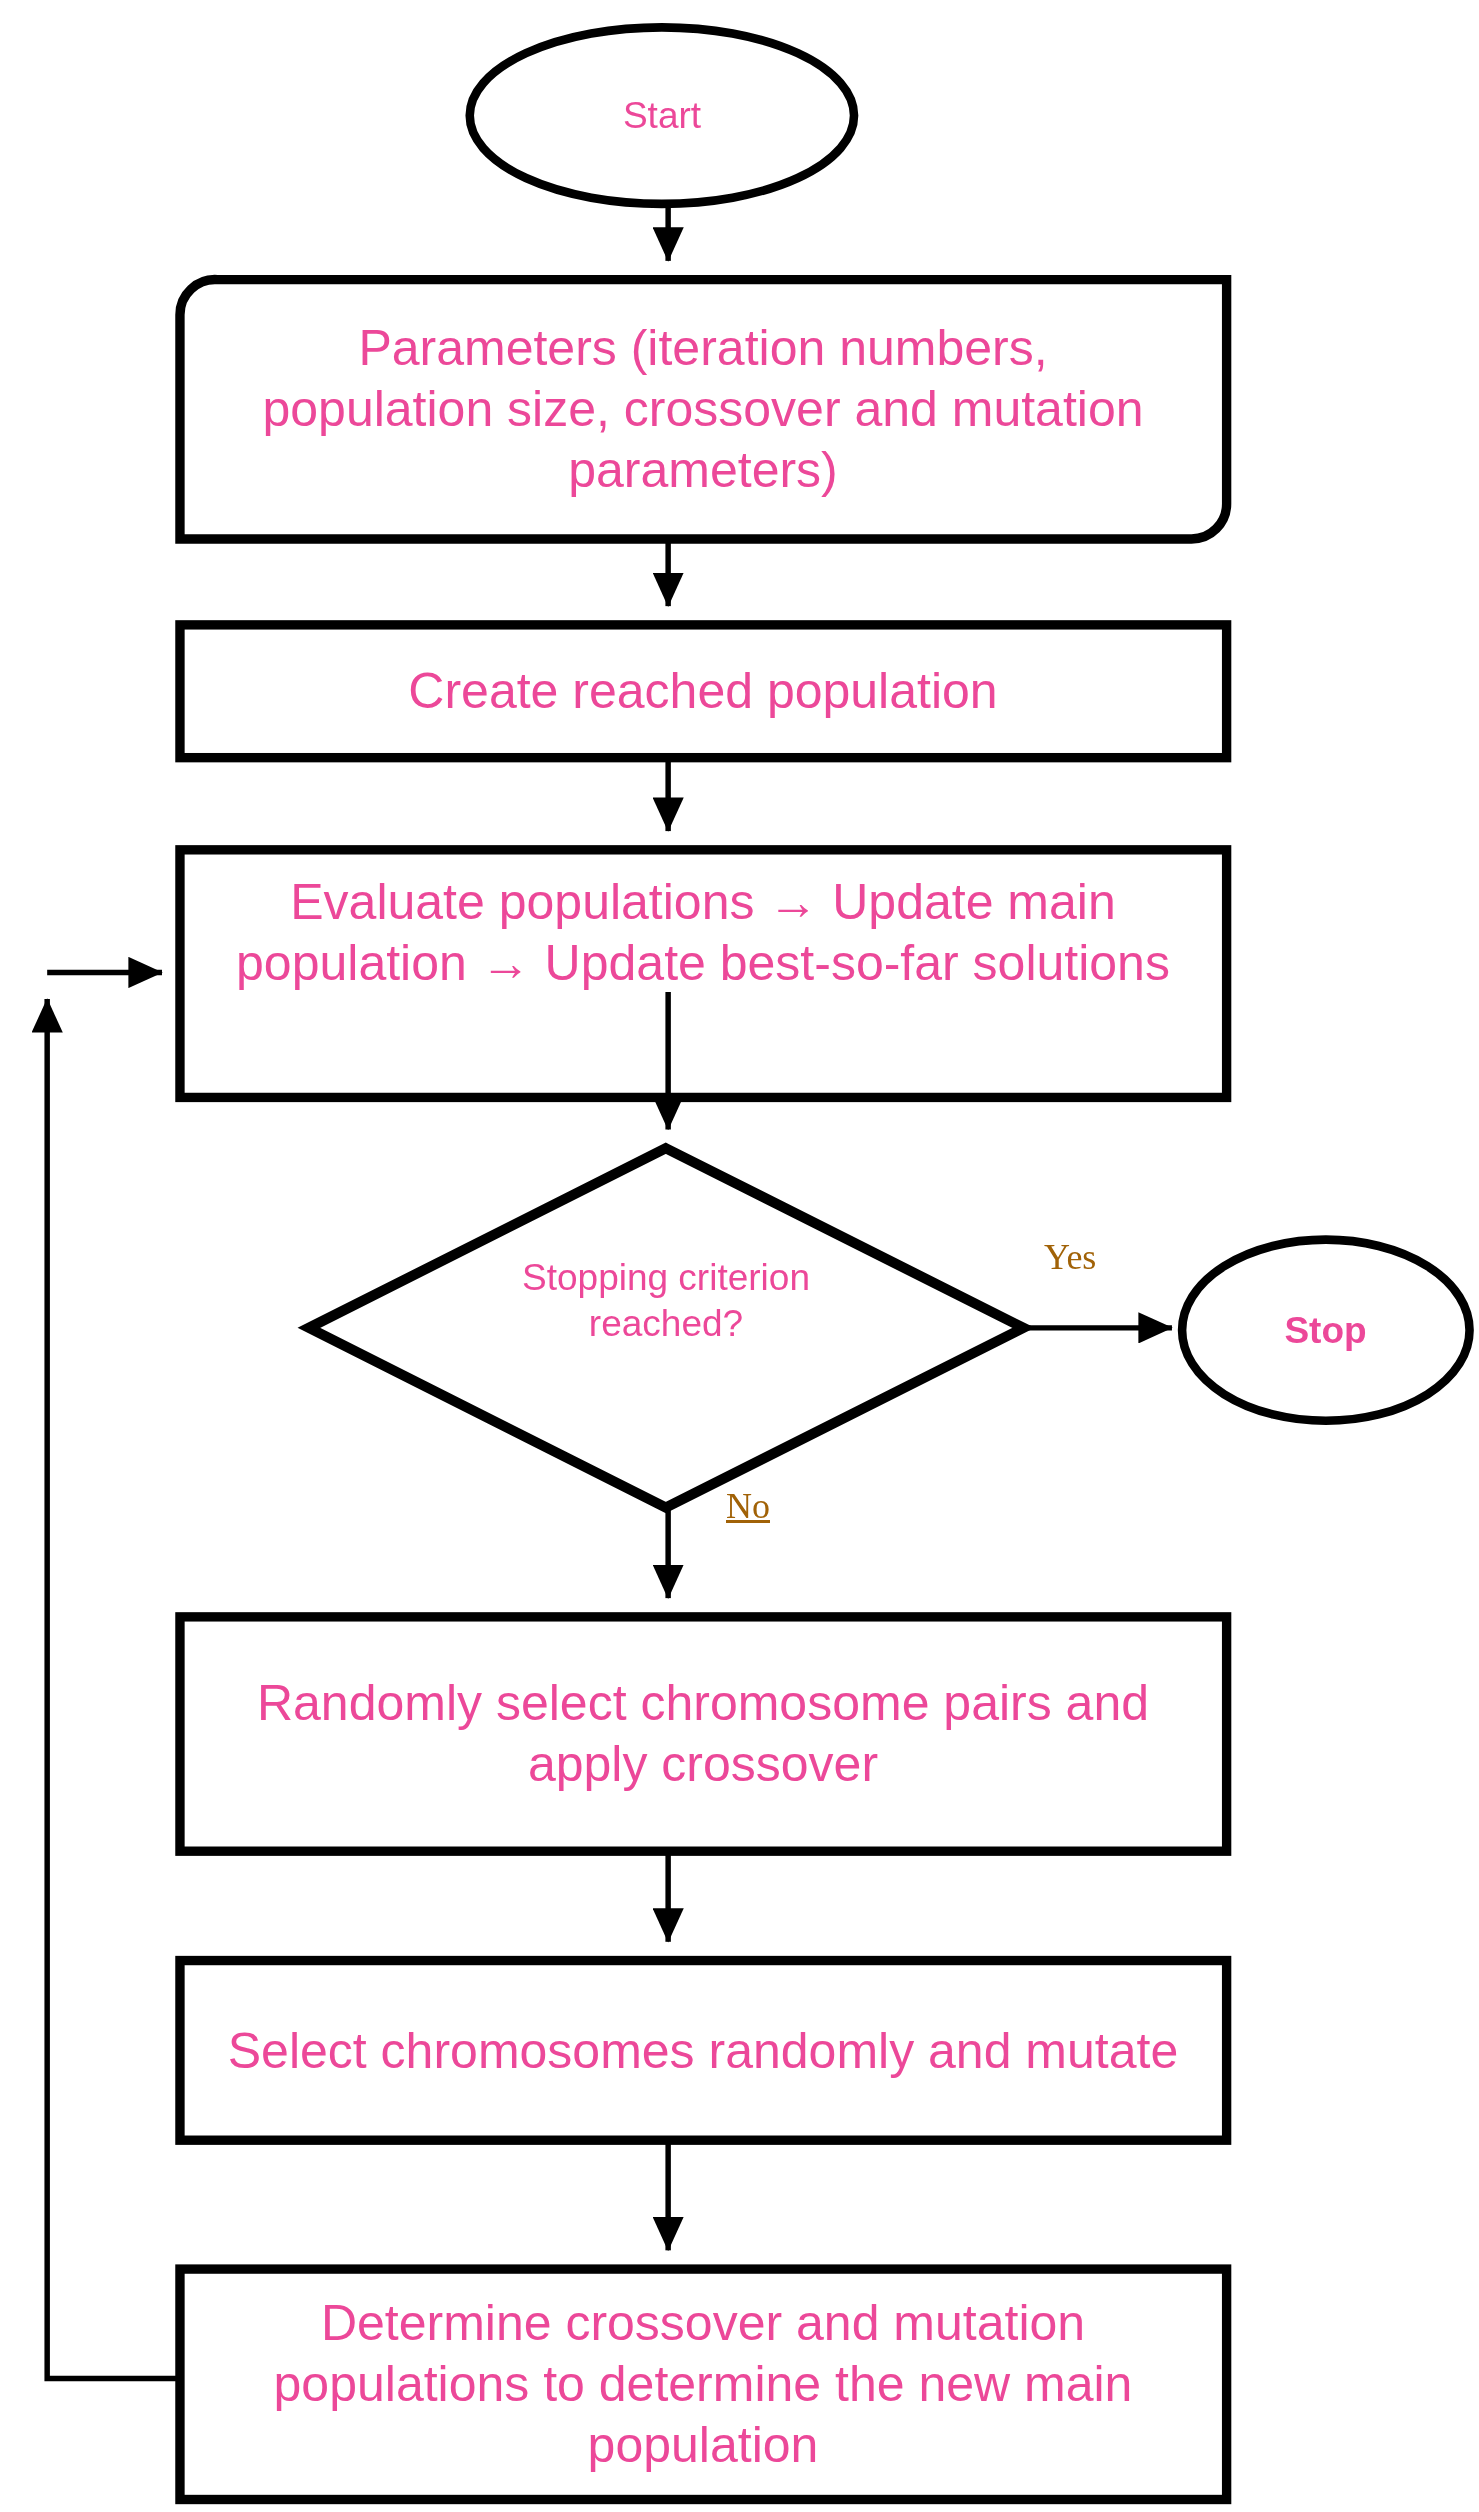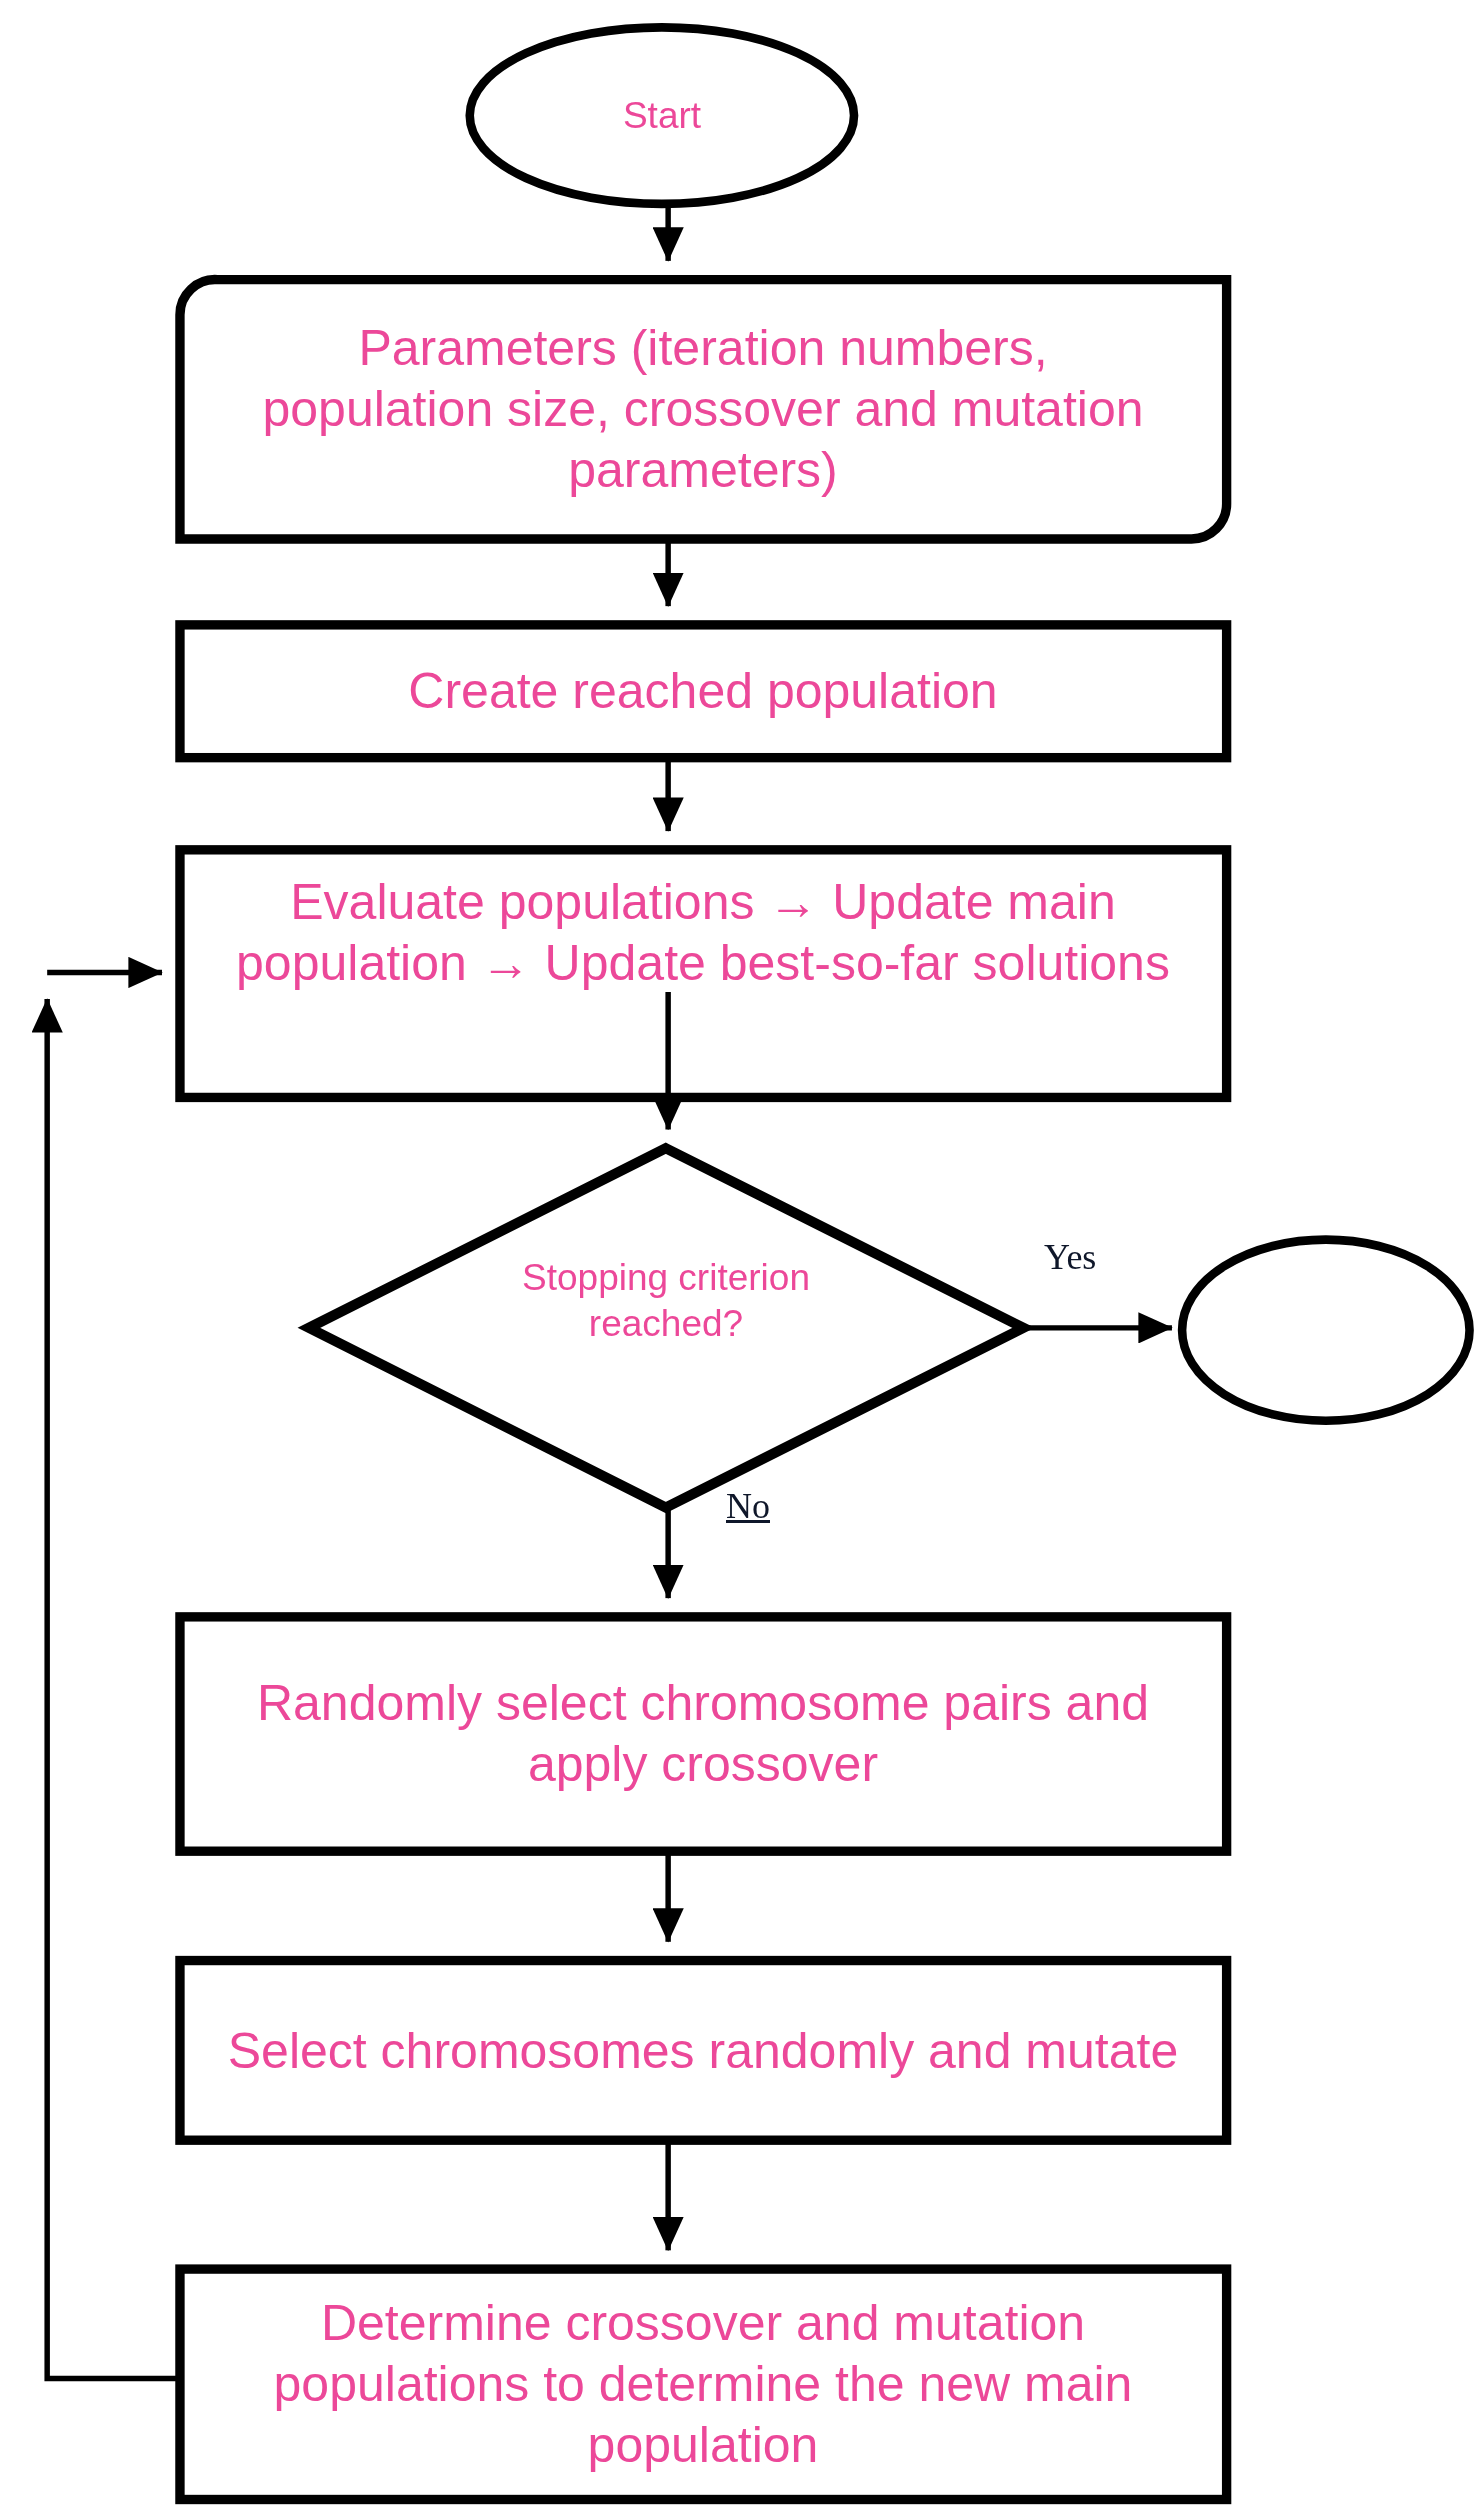--- a/index.html
+++ b/index.html
@@ -32,21 +32,21 @@
     justify-content: center;
     text-align: center;
     color: #ec4899;
     font-family: Liberation Sans, sans-serif;
     line-height: 1.22;
     pointer-events: none;
     white-space: pre-line;
   }
   .edge-label {
     position: absolute;
-    color: #0f172a;
+    color: #a16207;
     font-family: "Liberation Serif", "DejaVu Serif", serif;
     font-size: 36px;
     line-height: 1;
     white-space: nowrap;
   }
   .terminal-text { font-size: 37px; }
   .terminal-text.bold { font-weight: bold; }
   .process-text { font-size: 50px; }
   .decision-text { font-size: 37px; }
 </style>
@@ -110,20 +110,21 @@
 parameters)</div>
 
   <div class="node-label process-text" style="left:195px; top:625px; width:1016px; height:133px;">Create reached population</div>
 
   <div class="node-label process-text" style="left:195px; top:851px; width:1016px; height:164px;">Evaluate populations → Update main
 population → Update best-so-far solutions</div>
 
   <div class="node-label decision-text" style="left:375px; top:1230px; width:582px; height:141px;">Stopping criterion
 reached?</div>
 
+  <div class="node-label terminal-text bold" style="left:1182px; top:1240px; width:287px; height:181px;">Stop</div>
 
   <div class="node-label process-text" style="left:195px; top:1617px; width:1016px; height:234px;">Randomly select chromosome pairs and
 apply crossover</div>
 
   <div class="node-label process-text" style="left:195px; top:1961px; width:1016px; height:180px;text-align:right;">Select chromosomes randomly and mutate</div>
 
   <div class="node-label process-text" style="left:195px; top:2269px; width:1016px; height:230px;">Determine crossover and mutation
 populations to determine the new main
 population</div>
 

